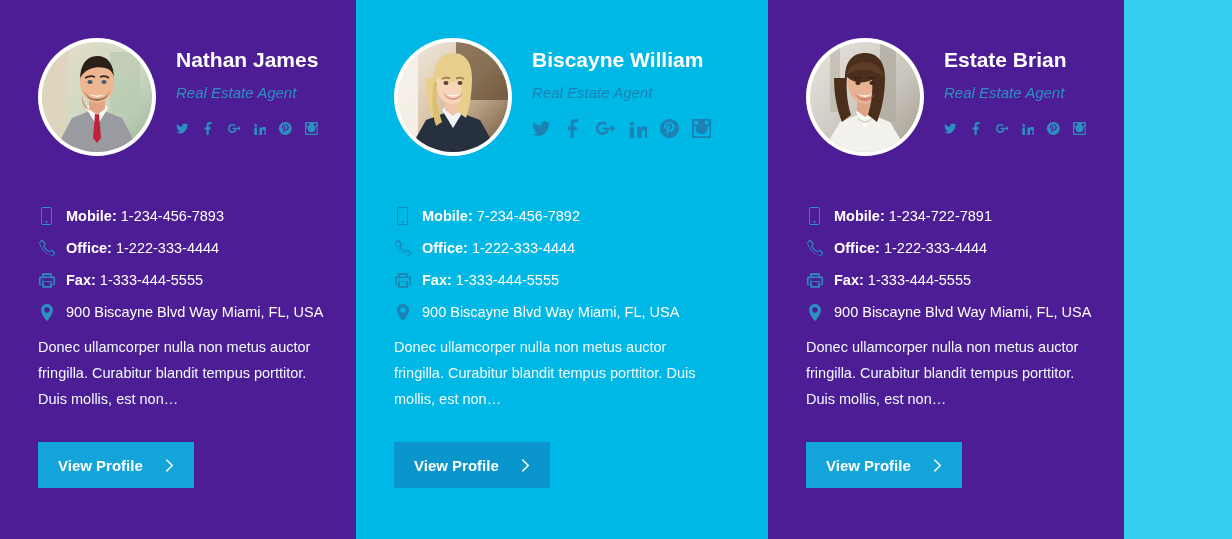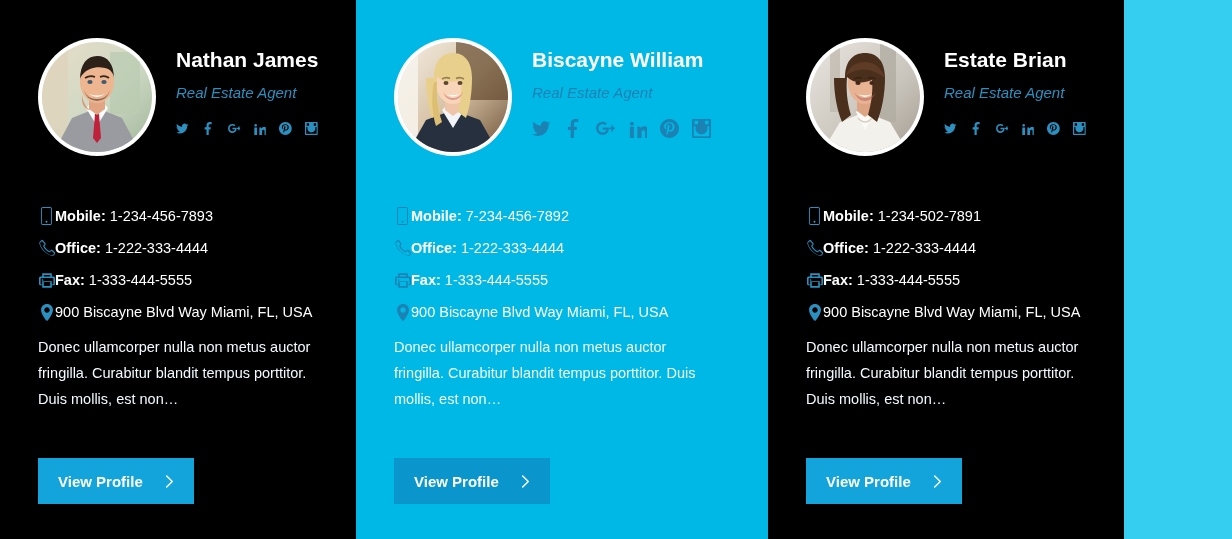--- a/index.html
+++ b/index.html
@@ -17,21 +17,21 @@
     width: 1232px;
     height: 539px;
   }
 
   .card {
     position: relative;
     height: 539px;
     padding: 38px 38px 0 38px;
   }
 
-  .card.light { background: #000000; width: 356px; }
+  .card.light { background: #4c1d95; width: 356px; }
   .card.dark  { background: #00b8e6; width: 412px; }
 
   
   .card-header {
     display: flex;
     align-items: flex-start;
   }
 
   .avatar-wrap {
     width: 118px;
@@ -112,39 +112,40 @@
     flex: 0 0 17px;
     display: flex;
     justify-content: center;
     color: #2b90bf;
   }
 
   .card.dark .contact-icon { color: #1b82b3; }
   .contact-icon svg { display: block; fill: currentColor; }
 
   .contact-text {
+    margin-left: 11px;
     font-size: 14.5px;
     color: #ffffff;
     white-space: nowrap;
   }
 
   .contact-label { font-weight: bold; }
 
   
   .description {
     margin-top: 6px;
     font-size: 14.5px;
     line-height: 26px;
     color: #f2fbff;
     max-width: 320px;
   }
 
   
   .profile-btn {
-    margin-top: 46px;
+    margin-top: 30px;
     display: inline-flex;
     align-items: center;
     gap: 22px;
     height: 46px;
     padding: 0 20px;
     background: #12a4db;
     border: none;
     color: #ffffff;
     font-size: 15px;
     font-weight: bold;
@@ -463,21 +464,21 @@
       </div>
     </div>
 
     <div class="contact-list">
       <div class="contact-row">
         <span class="contact-icon">
           <svg width="13" height="18">
               <use href="#sym-mobile"></use>
             </svg>
           </span>
-        <span class="contact-text"><span class="contact-label">Mobile:</span> <span>1-234-502-7891</span></span>
+        <span class="contact-text"><span class="contact-label">Mobile:</span> <span>1-234-722-7891</span></span>
       </div>
       <div class="contact-row">
         <span class="contact-icon">
           <svg width="16" height="16">
               <use href="#sym-phone"></use>
             </svg>
           </span>
         <span class="contact-text"><span class="contact-label">Office:</span> <span>1-222-333-4444</span></span>
       </div>
       <div class="contact-row">

